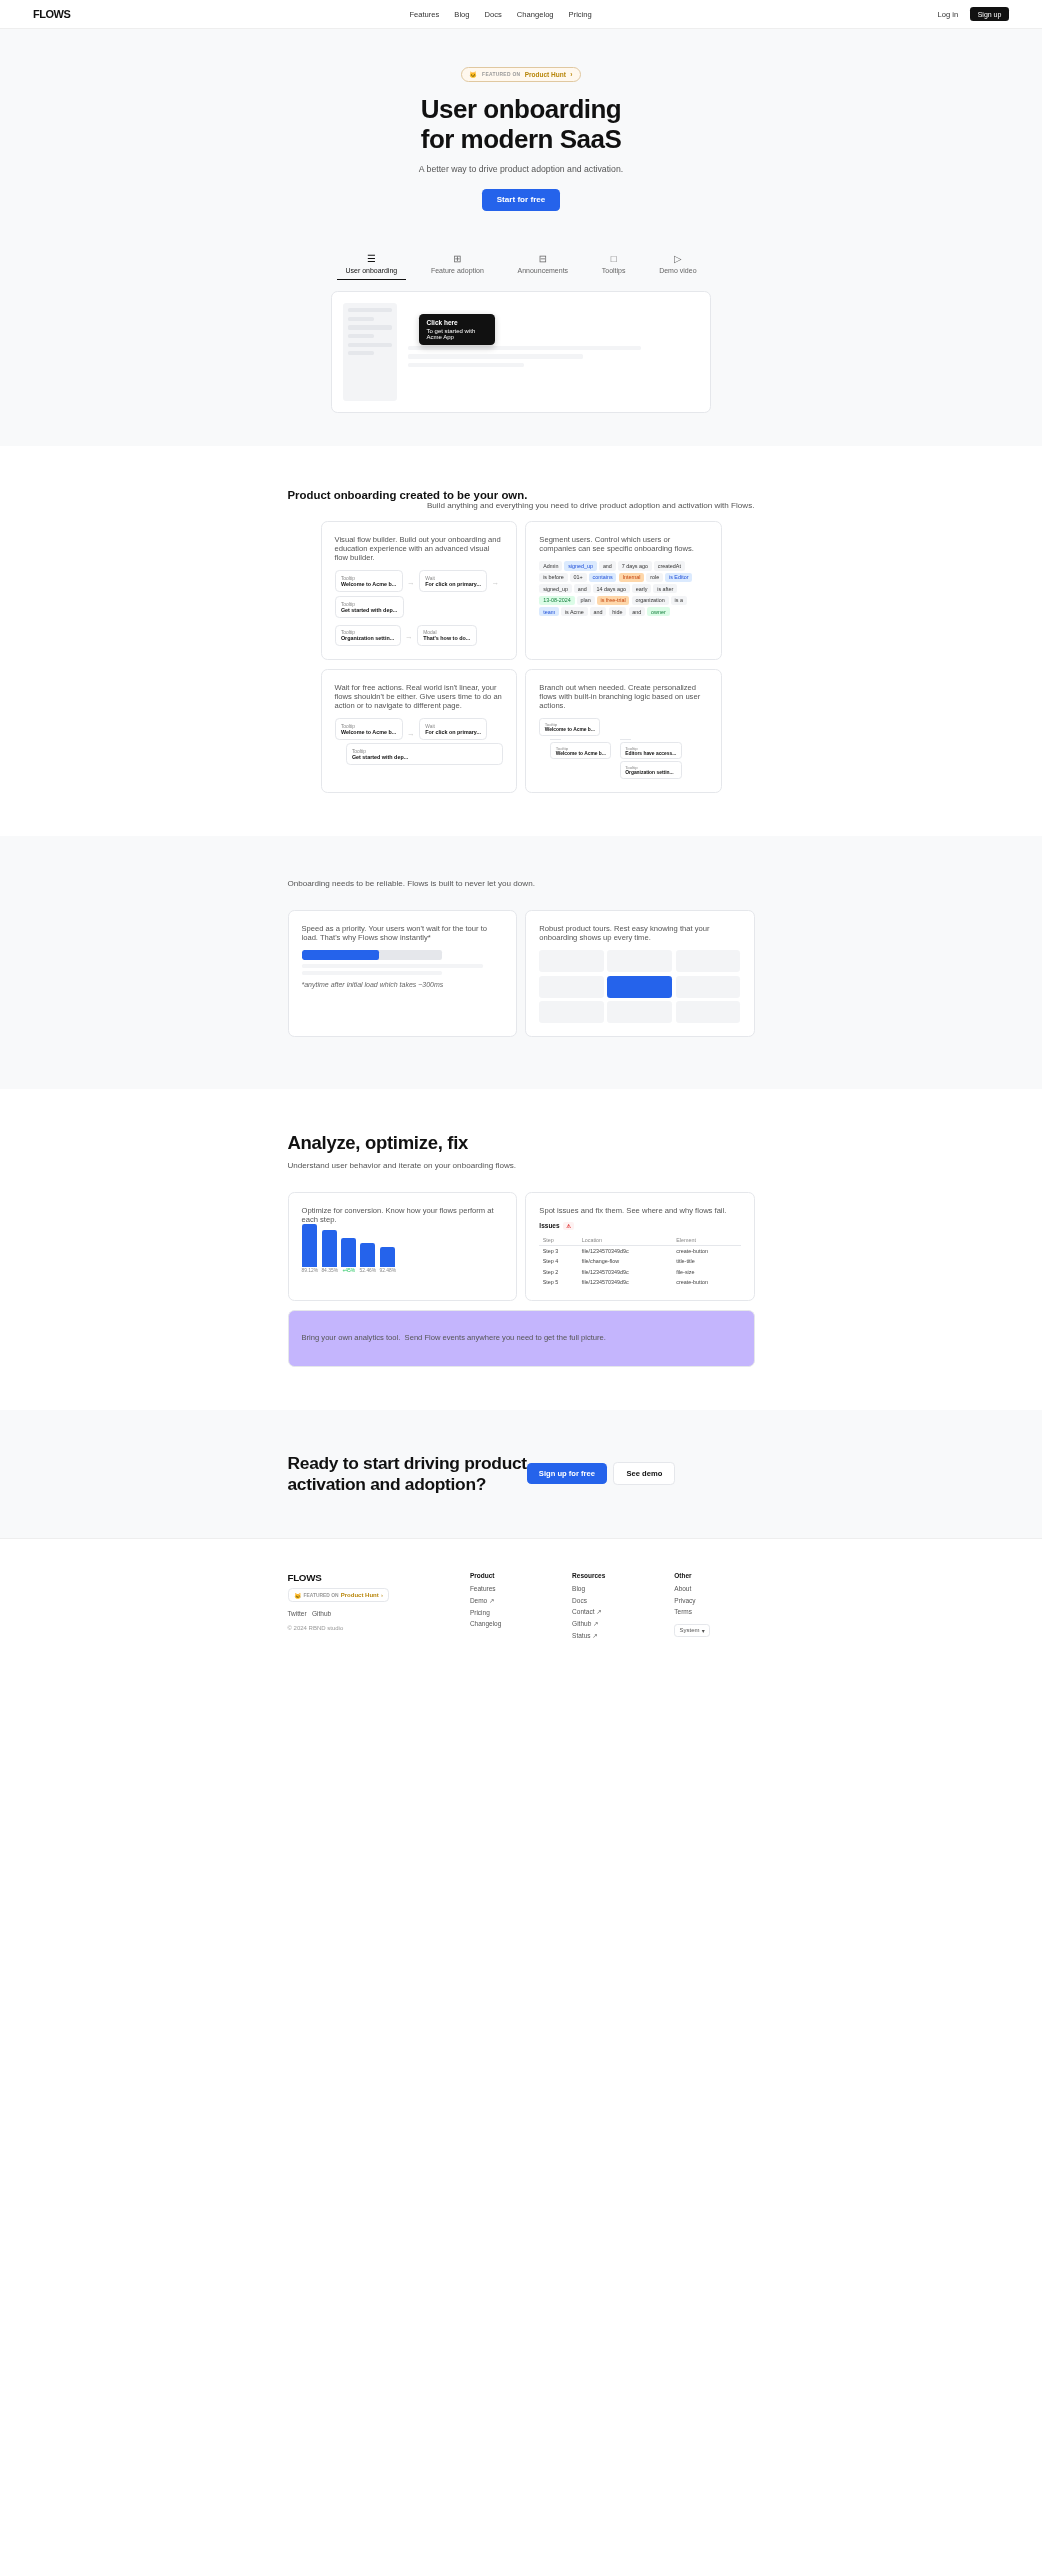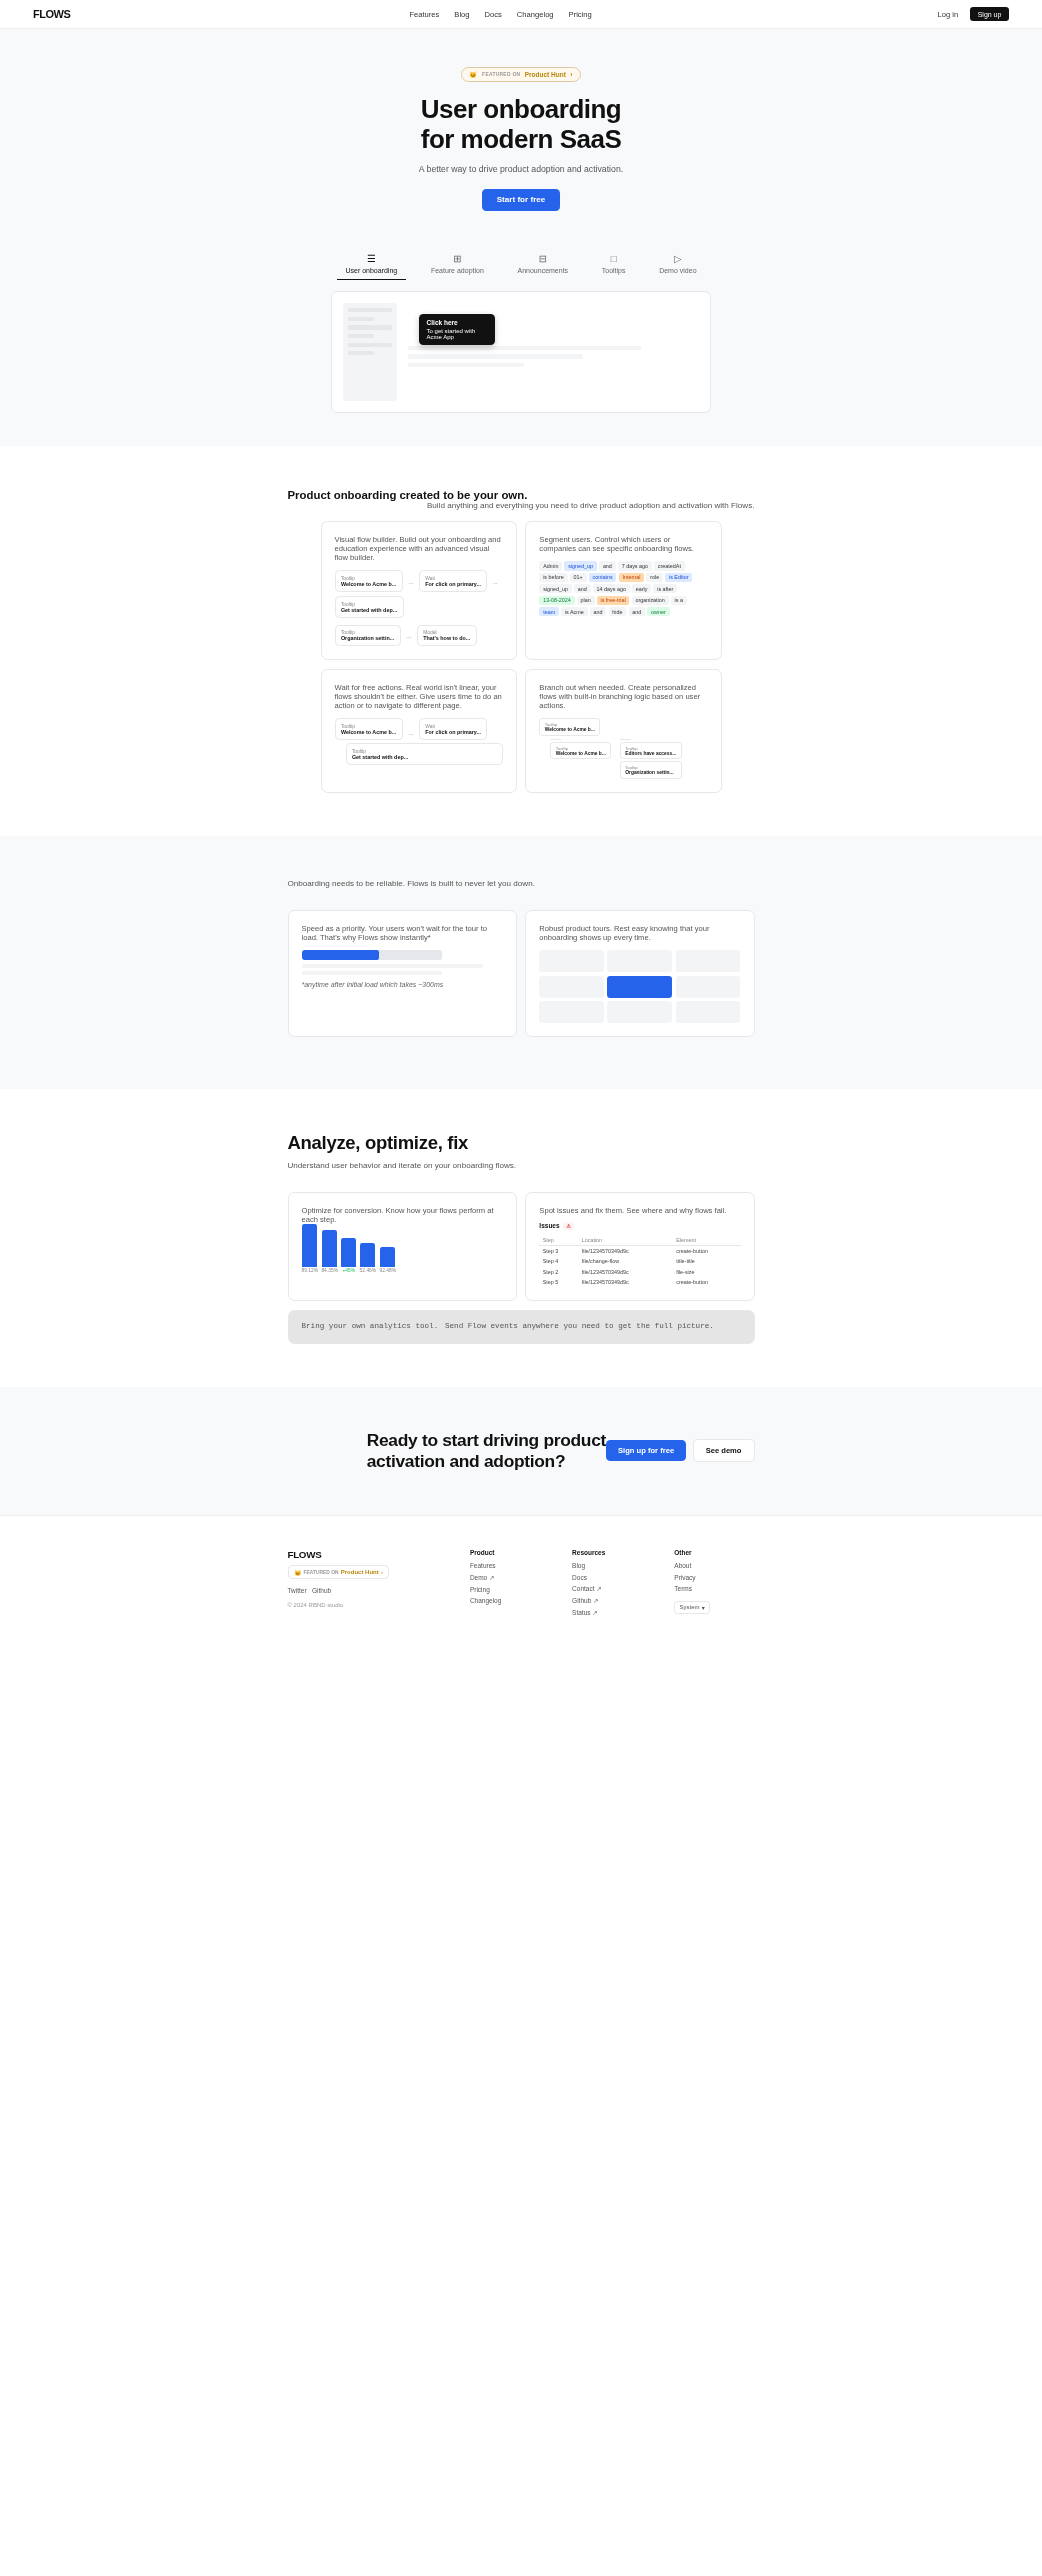--- a/index.html
+++ b/index.html
@@ -102,40 +102,40 @@
     .speed-note { font-size: 5.4px; color: #888; font-style: italic; }
 
     
     .robust-visual { display: grid; grid-template-columns: repeat(3, 1fr); gap: 3.3px; }
     .robust-block { background: #f3f4f6; border-radius: 3.3px; height: 22px; }
     .robust-block.accent { background: #2563eb; }
     .analyze-grid { display: grid; grid-template-columns: 1fr 1fr; gap: 8.7px; margin-bottom: 8.7px; }
     .analyze-card { border: 0.5px solid #e5e7eb; border-radius: 6.5px; padding: 13px; background: #fff; }
     .analyze-card h3 { font-size: 7.6px; font-weight: 700; margin-bottom: 4.3px; }
     .analyze-card h3 span { font-weight: 400; color: #555; }
-    .analyze-full-card { border: 0.5px solid #e5e7eb; border-radius: 6.5px; padding: 11px 13px; background: #e5e5e5; font-family: Liberation Mono, monospace; }
+    .analyze-full-card { border: 0.5px solid #e5e7eb; border-radius: 6.5px; padding: 22px 13px; background: #c4b5fd; }
     .analyze-full-card h3 { font-size: 7.6px; font-weight: 700; margin-bottom: 2.2px; }
     .analyze-full-card h3 span { font-weight: 400; color: #555; }
 
     
     .chart-area { display: flex; align-items: flex-end; gap: 3.3px; height: 43px; margin-top: 5.4px; }
     .chart-bar-group { display: flex; flex-direction: column; align-items: center; gap: 1.1px; }
     .chart-bar { width: 15px; border-radius: 2.2px 2.2px 0 0; }
     .chart-label { font-size: 4.9px; color: #888; }
 
     
     .issues-table { width: 100%; border-collapse: collapse; font-size: 5.4px; margin-top: 5.4px; }
     .issues-table th { text-align: left; color: #888; font-weight: 500; padding: 1.6px 3.3px; border-bottom: 0.5px solid #e5e7eb; }
     .issues-table td { padding: 2.2px 3.3px; color: #444; }
     .issues-header { display: flex; align-items: center; gap: 3.3px; margin-bottom: 3.3px; }
     .issues-badge { background: #fef2f2; color: #dc2626; font-size: 5.4px; font-weight: 600; padding: 1.1px 3.3px; border-radius: 2.2px; }
 
     
     .cta-section { background: #f8f9fa; padding: 43px 33px; text-align: left; }
-    .cta-inner { max-width: 467px; margin: 0 auto; display: flex; justify-content: flex-end; align-items: center; }
+    .cta-inner { max-width: 467px; margin: 0 auto; display: flex; justify-content: flex-start; align-items: center; }
     .cta-text h2 { font-size: 17.4px; font-weight: 800; line-height: 1.2; letter-spacing: -0.3px; }
     .cta-actions { display: flex; gap: 6.5px; align-items: center; flex-shrink: 0; }
     .btn-cta-primary { background: #2563eb; color: #fff; border: none; border-radius: 4.3px; padding: 6px 12px; font-size: 7.6px; cursor: pointer; font-weight: 600; }
     .btn-cta-secondary { background: #fff; color: #111; border: 0.5px solid #e5e7eb; border-radius: 4.3px; padding: 6px 12px; font-size: 7.6px; cursor: pointer; font-weight: 600; }
 
     
     footer { padding: 33px; background: #fff; border-top: 0.5px solid #eee; }
     .footer-inner { max-width: 467px; margin: 0 auto; display: grid; grid-template-columns: 2fr 1fr 1fr 1fr; gap: 22px; }
     .footer-brand .logo { font-weight: 800; font-size: 9.8px; letter-spacing: -0.3px; margin-bottom: 5.4px; }
     .footer-ph { display: inline-flex; align-items: center; gap: 2.2px; border: 0.5px solid #e5e7eb; border-radius: 4.3px; padding: 2.7px 5.4px; font-size: 6px; color: #b8860b; margin-bottom: 7.6px; }

